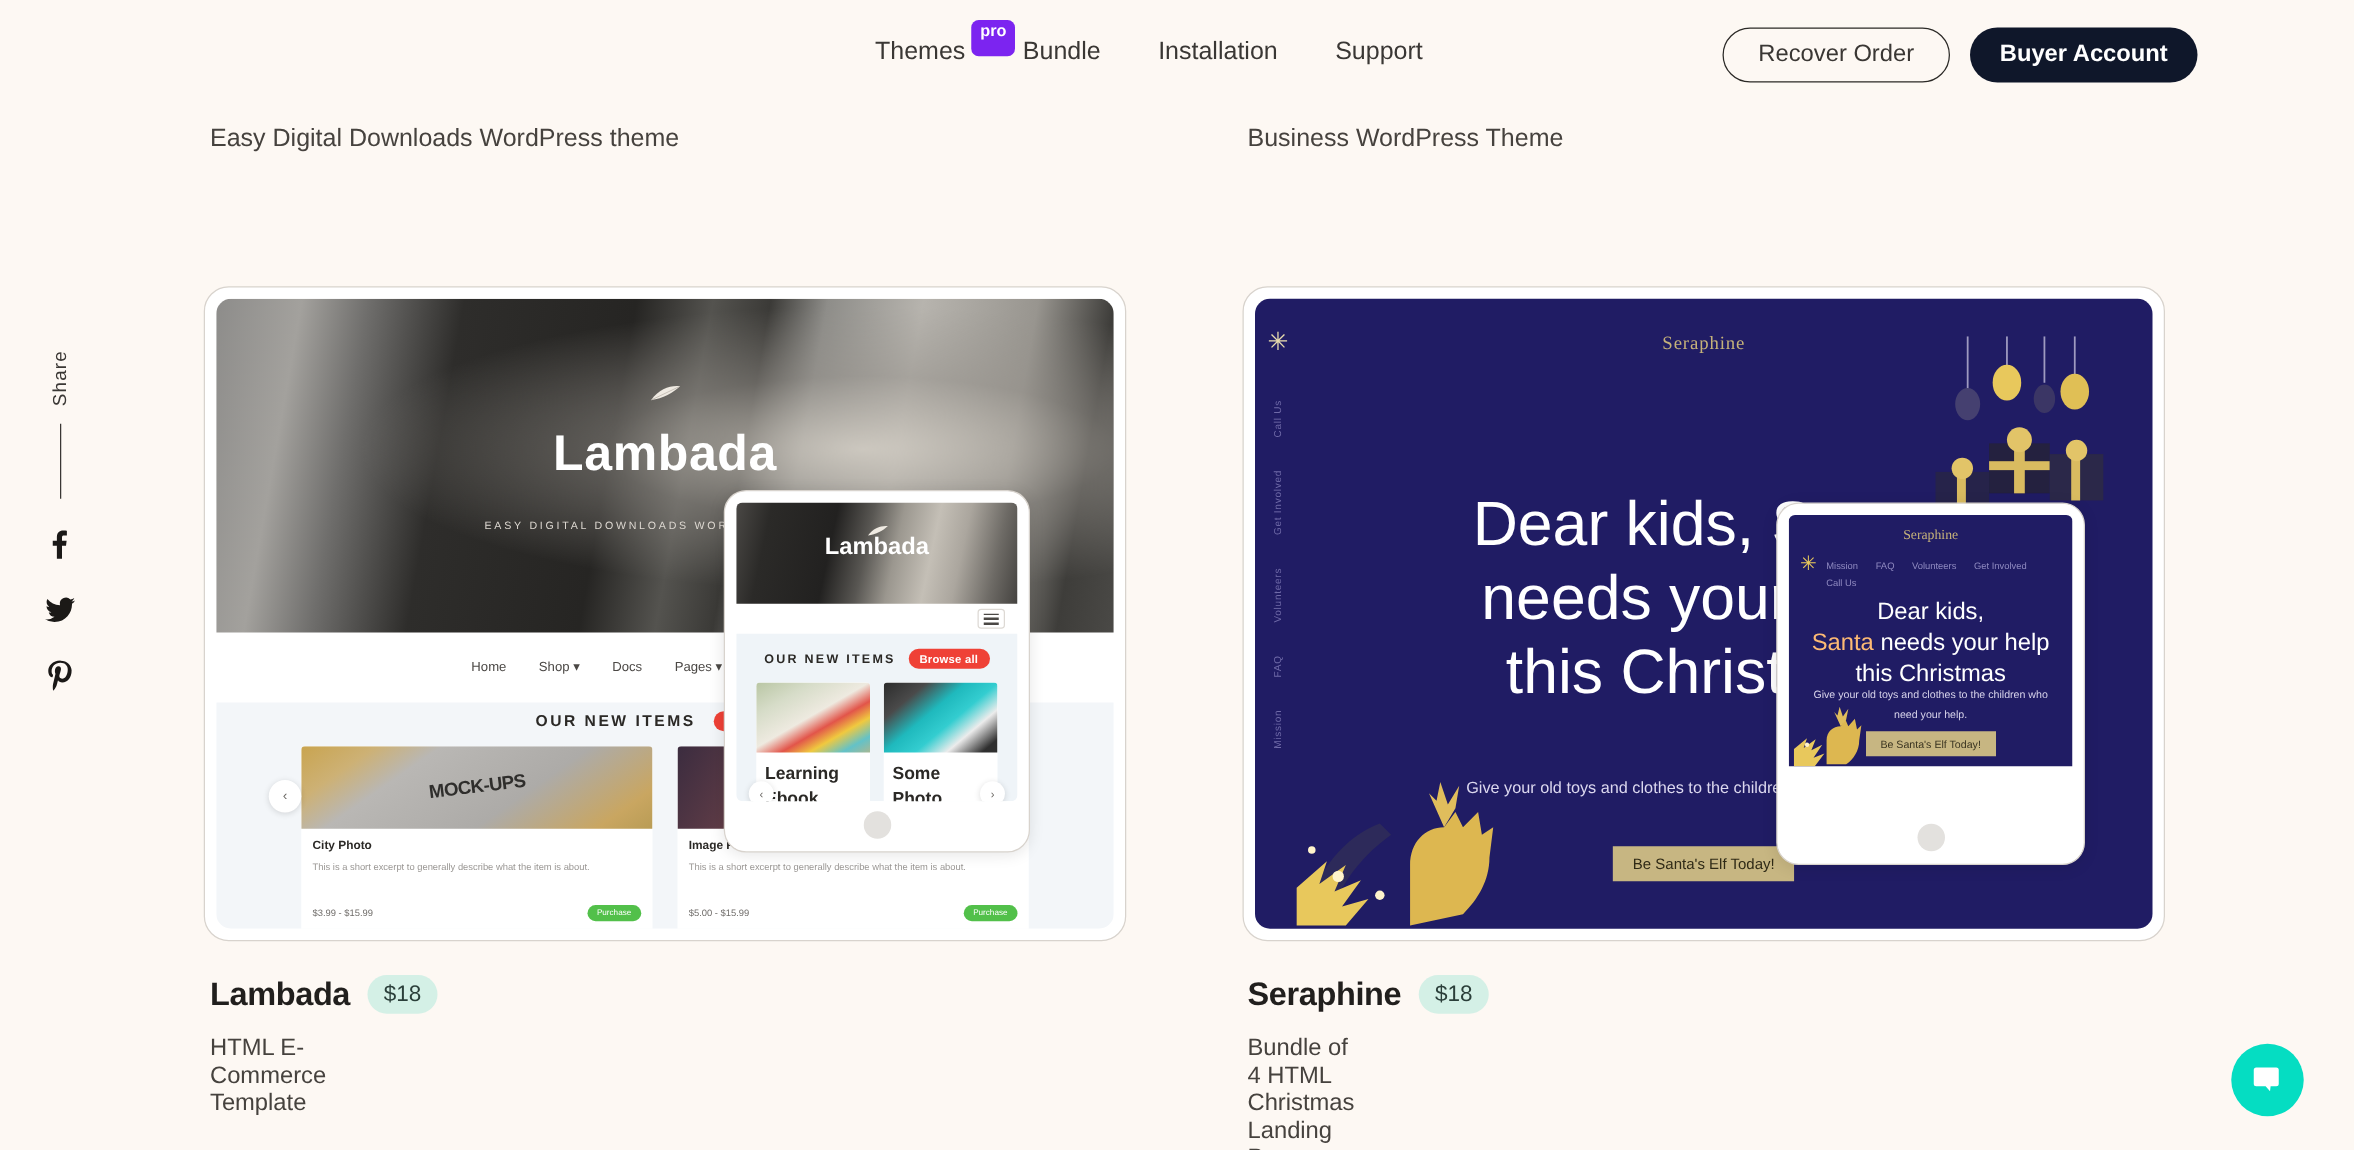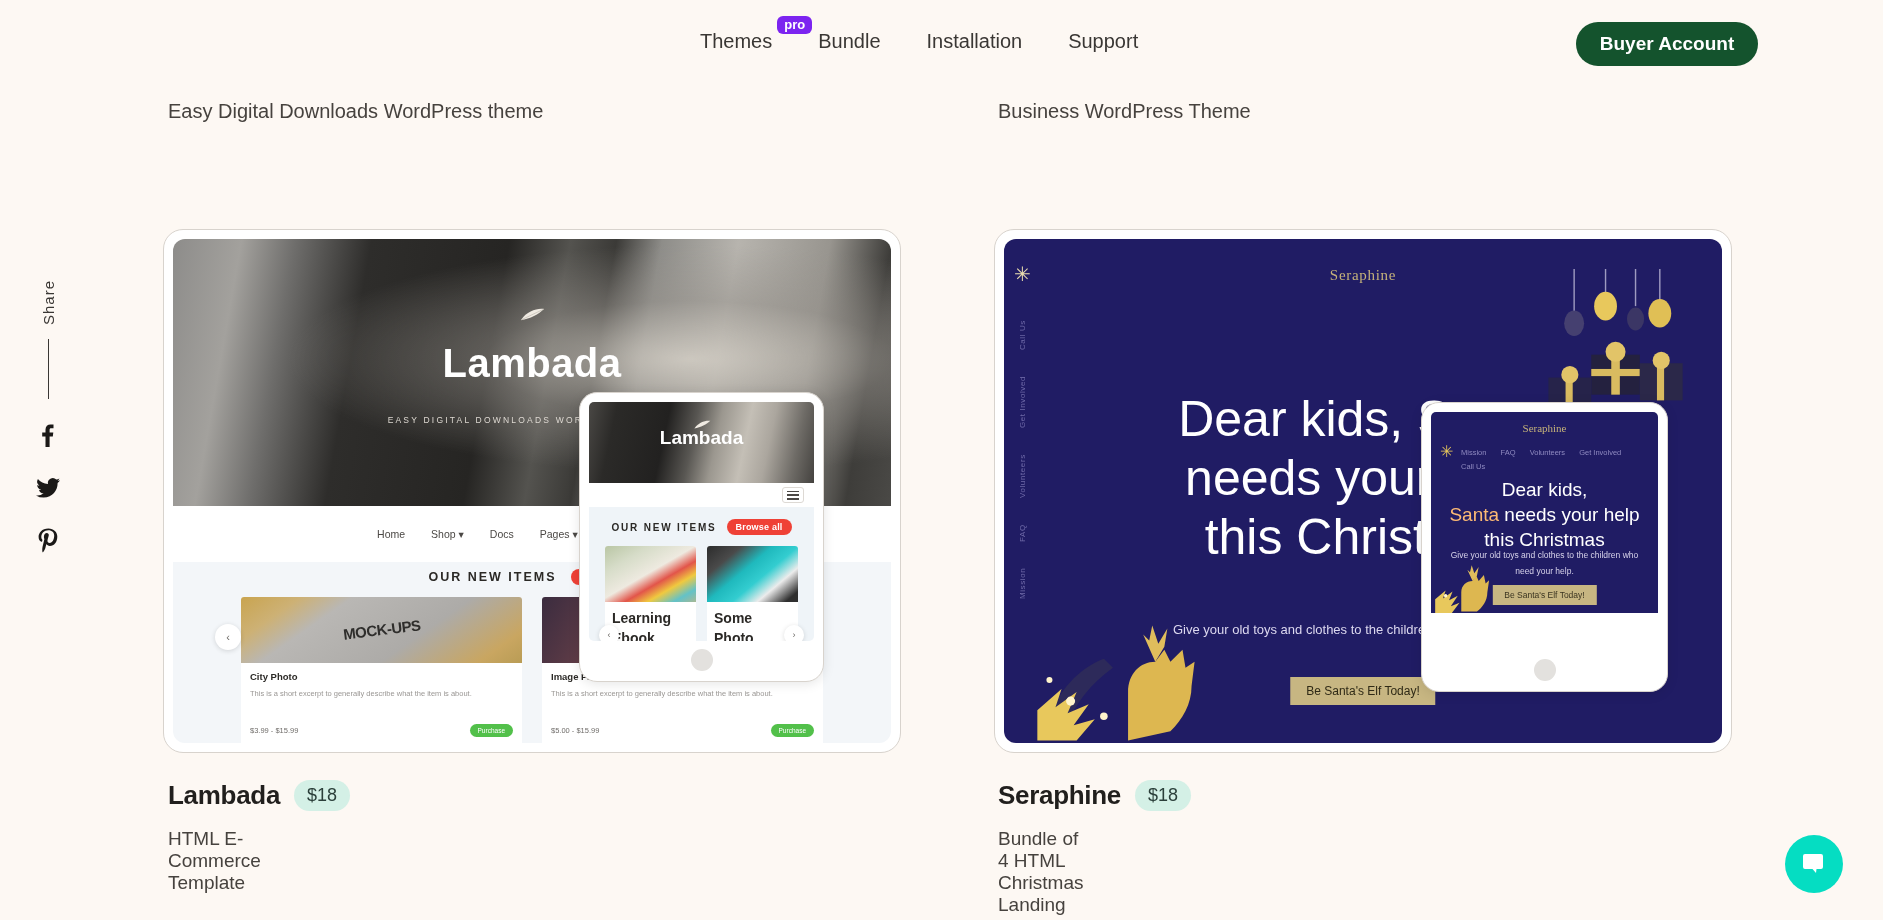--- a/index.html
+++ b/index.html
@@ -18,31 +18,31 @@
   }
   .logo { position:absolute; left:140px; top:18px; display:flex; align-items:center; gap:12px; }
   .logo-mark { width:30px; height:34px; display:block; }
   .logo-text { font-size:29px; font-weight:bold; letter-spacing:-0.4px; color:#211f1d; }
 
   .nav { position:absolute; left:700px; top:28px; display:flex; align-items:flex-start; gap:46px; }
   .nav-item { font-size:20px; color:#3a3734; position:relative; cursor:pointer; line-height:26px; }
   .pro-badge {
     position:absolute; top:-12px; right:-40px;
     background:#7c24f0; color:#fff; font-size:13px; font-weight:bold;
-    padding:2px 7px 3px; border-radius:6px; line-height:1;margin-left:28px;
+    padding:2px 7px 14px; border-radius:6px; line-height:1;margin-left:28px;
   }
 
   .btn-outline {
     position:absolute; left:1378px; top:22px; width:182px; height:44px;
     border:1.2px solid #2b2926; border-radius:26px; background:transparent;
     font-size:19px; color:#3a3734; font-family:inherit; cursor:pointer;
   }
   .btn-solid {
     position:absolute; left:1576px; top:22px; width:182px; height:44px;
-    border:none; border-radius:26px; background:#14532d; color:#fff;
+    border:none; border-radius:26px; background:#0f172a; color:#fff;
     font-size:19px; font-weight:bold; font-family:inherit; cursor:pointer;
   }
 
   
   .share-rail { position:absolute; left:18px; top:280px; width:60px; text-align:center; }
   .share-label {
     writing-mode:vertical-rl; transform:rotate(180deg);
     font-size:15px; letter-spacing:1px; color:#3a3734; margin:0 auto;
   }
   .share-line { width:1px; height:60px; background:#3a3734; margin:14px auto 24px; }
@@ -216,20 +216,21 @@
   <nav class="nav">
     <div class="nav-item">
       <span>Themes</span>
       <span class="pro-badge">pro</span>
     </div>
     <div class="nav-item">Bundle</div>
     <div class="nav-item">Installation</div>
     <div class="nav-item">Support</div>
   </nav>
 
+  <button class="btn-outline">Recover Order</button>
   <button class="btn-solid">Buyer Account</button>
 </div>
 
 <div class="share-rail">
   <div class="share-label">Share</div>
   <div class="share-line"></div>
 
   <svg class="share-icon" viewBox="0 0 26 26">
     <path d="M16.2 5.3h2.3V1.6C18.1 1.5 16.9 1.4 15.5 1.4c-3 0-5 1.8-5 5.2v2.9H7.2v4.1h3.3V24h4.1V13.6h3.2l.5-4.1h-3.7V7c0-1.2.3-1.7 1.6-1.7z" fill="#1b1917"></path>
   </svg>

